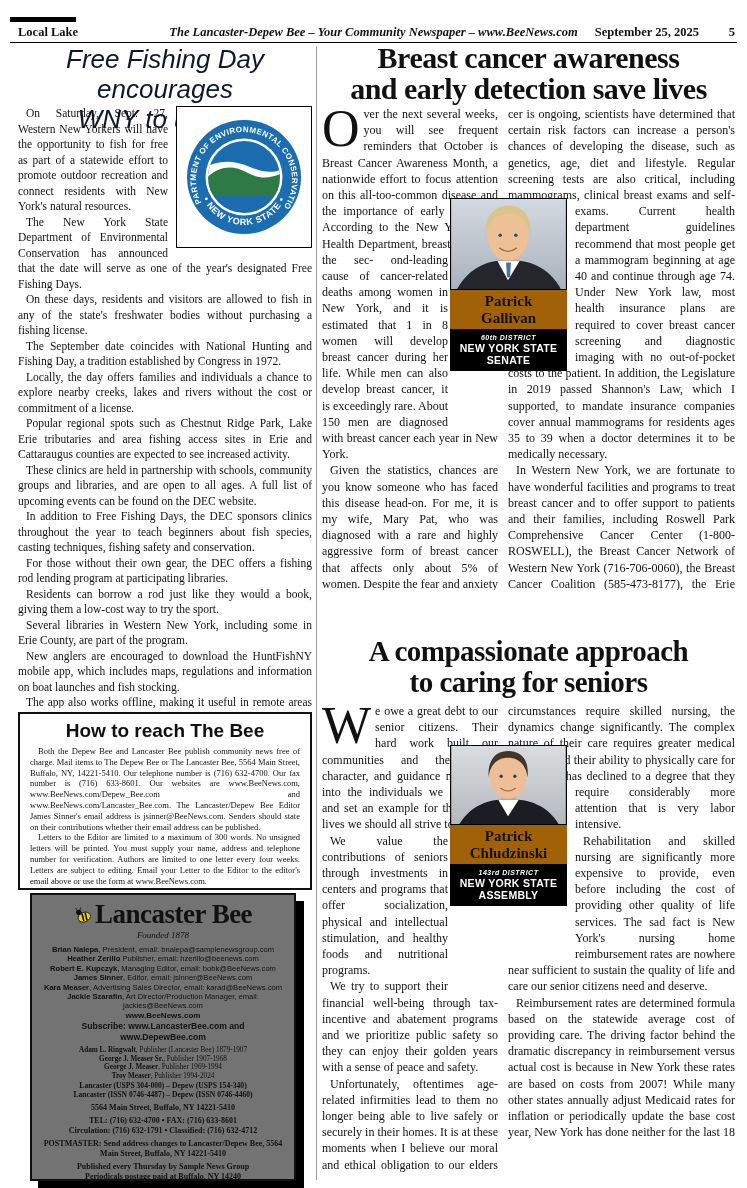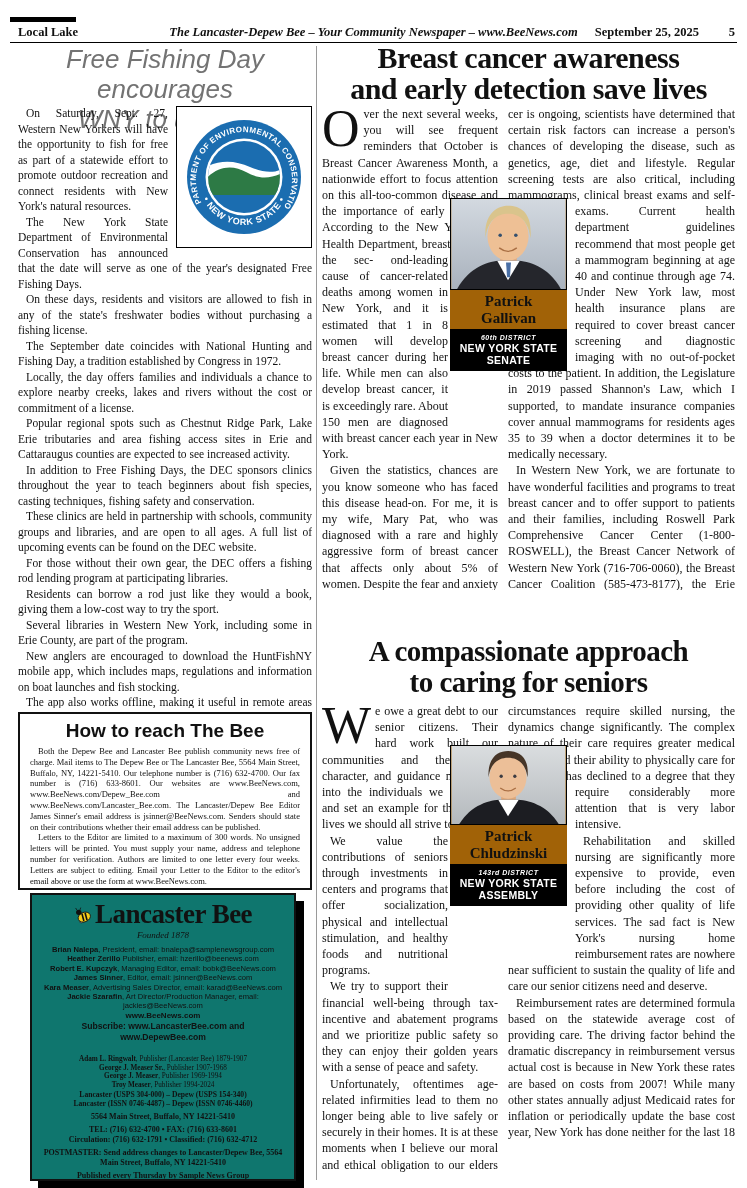--- a/index.html
+++ b/index.html
@@ -18,21 +18,21 @@
   .serifbody p{margin:0;text-indent:8px;text-align:justify;}
   .fish-body{position:absolute;left:18px;top:106px;width:294px;height:602px;overflow:hidden;
              font:400 11.5px/15.5px "Liberation Serif",serif;}
   .rcol{position:absolute;font:400 12px/16.2px "Liberation Serif",serif;overflow:hidden;}
   .bc1{left:322px;top:106px;width:176px;height:484px;}
   .bc2{left:508px;top:106px;width:227px;height:484px;}
   .sr1{left:322px;top:703px;width:176px;height:470px;}
   .sr2{left:508px;top:703px;width:227px;height:440px;}
   
   .fish-head{position:absolute;left:18px;top:44px;width:294px;text-align:center;
-             font:italic 400 26px/30px "Liberation Sans",sans-serif;color:#737373;}
+             font:italic 400 26px/30px "Liberation Sans",sans-serif;color:#0f172a;}
   .big-head{position:absolute;width:413px;left:322px;text-align:center;
             font:700 30px/31px "Liberation Serif",serif;letter-spacing:-0.5px;}
   .bc-head{top:42px;}
   .sr-head{top:636px;font-size:29px;}
   
   .dropcap{float:left;font:400 52px/44px "Liberation Serif",serif;padding:1px 4px 0 0;}
   .sp{visibility:hidden;}
   .sp-r{float:right;margin-left:4px;}
   .sp-l{float:left;margin-right:5px;}
   .bcr{width:46px;height:164px;}
@@ -50,29 +50,29 @@
   .banner{background:#000;color:#fff;padding:4px 2px 5px;}
   .banner .dist{font:italic 700 7px/9px "Liberation Sans",sans-serif;letter-spacing:0.5px;}
   .banner .bl{font:700 10.5px/12px "Liberation Sans",sans-serif;letter-spacing:0.3px;}
   
   .reach{position:absolute;left:18px;top:712px;width:294px;height:178px;box-sizing:border-box;
          border:2px solid #111;padding:6px 10px;overflow:hidden;}
   .reach h3{margin:0 0 4px;text-align:center;font:700 19px/22px "Liberation Sans",sans-serif;}
   .reach p{margin:0;font:400 8.5px/10.8px "Liberation Serif",serif;text-indent:8px;text-align:justify;}
   
   .lb-box{position:absolute;left:30px;top:893px;width:266px;height:288px;box-sizing:border-box;
-          border:2px solid #111;box-shadow:8px 8px 0 #000;background:#0f766e;
+          border:2px solid #111;box-shadow:8px 8px 0 #000;background:#737373;
           padding:5px 8px 4px;text-align:center;overflow:hidden;}
   .lb-title{font:700 27px/28px "Liberation Serif",serif;letter-spacing:-0.5px;white-space:nowrap;}
   .bee-ico{display:inline-block;vertical-align:-2px;margin-right:2px;}
   .founded{font:italic 400 9px/11px "Liberation Serif",serif;margin-bottom:4px;}
   .staff-line{font:400 7.6px/9.4px "Liberation Sans",sans-serif;}
   .staff-line b{font-weight:700;}
   .web{font:700 8px/10px "Liberation Sans",sans-serif;}
-  .sub{font:700 8.6px/11px "Liberation Sans",sans-serif;margin-bottom:12px;}
+  .sub{font:700 8.6px/11px "Liberation Sans",sans-serif;margin-bottom:3px;}
   .hist-line{font:400 7.2px/8.8px "Liberation Serif",serif;}
   .hist-line b{font-weight:700;}
   .usps{font:700 7.6px/9.4px "Liberation Serif",serif;}
   .mgap{margin-top:3px;}
   .bold8{font:700 8px/10px "Liberation Serif",serif;}
 </style>
 </head>
 <body>
 
 <div class="page">
@@ -116,22 +116,22 @@
           <path d="M 22,62 C 34,48 50,48 62,55 C 74,62 86,62 98,56 L 98,78 L 22,78 Z" fill="#2d7a45"></path>
         </g>
       </svg>
     </div>
     <p>On Saturday, Sept. 27, Western New Yorkers will have the opportunity to fish for free as part of a statewide effort to promote outdoor recreation and connect residents with New York's natural resources.</p>
     <p>The New York State Department of Environmental Conservation has announced that the date will serve as one of the year's designated Free Fishing Days.</p>
     <p>On these days, residents and visitors are allowed to fish in any of the state's freshwater bodies without purchasing a fishing license.</p>
     <p>The September date coincides with National Hunting and Fishing Day, a tradition established by Congress in 1972.</p>
     <p>Locally, the day offers families and individuals a chance to explore nearby creeks, lakes and rivers without the cost or commitment of a license.</p>
     <p>Popular regional spots such as Chestnut Ridge Park, Lake Erie tributaries and area fishing access sites in Erie and Cattaraugus counties are expected to see increased activity.</p>
+    <p>These clinics are held in partnership with schools, community groups and libraries, and are open to all ages. A full list of upcoming events can be found on the DEC website.</p>
     <p>In addition to Free Fishing Days, the DEC sponsors clinics throughout the year to teach beginners about fish species, casting techniques, fishing safety and conservation.</p>
-    <p>These clinics are held in partnership with schools, community groups and libraries, and are open to all ages. A full list of upcoming events can be found on the DEC website.</p>
     <p>For those without their own gear, the DEC offers a fishing rod lending program at participating libraries.</p>
     <p>Residents can borrow a rod just like they would a book, giving them a low-cost way to try the sport.</p>
     <p>Several libraries in Western New York, including some in Erie County, are part of the program.</p>
     <p>New anglers are encouraged to download the HuntFishNY mobile app, which includes maps, regulations and information on boat launches and fish stocking.</p>
     <p>The app also works offline, making it useful in remote areas where cell service may be limited.</p>
 
   </div>
 
   <div class="big-head bc-head">
     <div>Breast cancer awareness</div>

